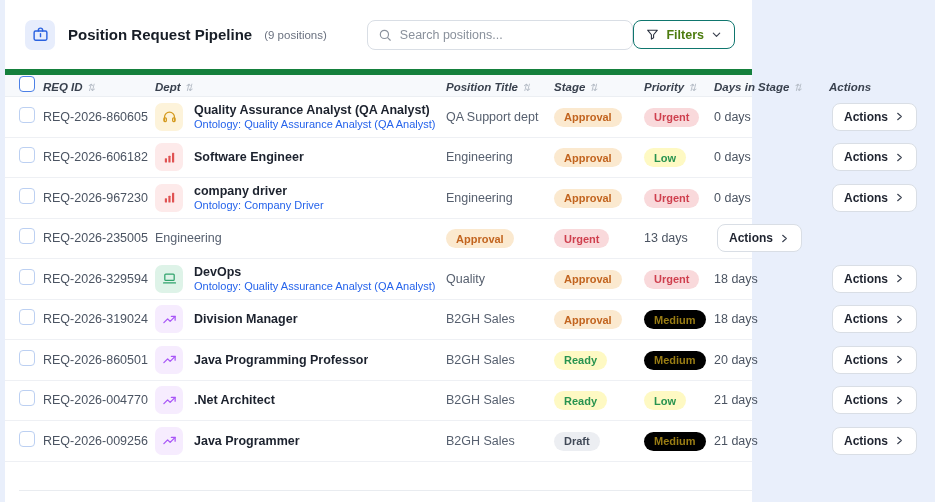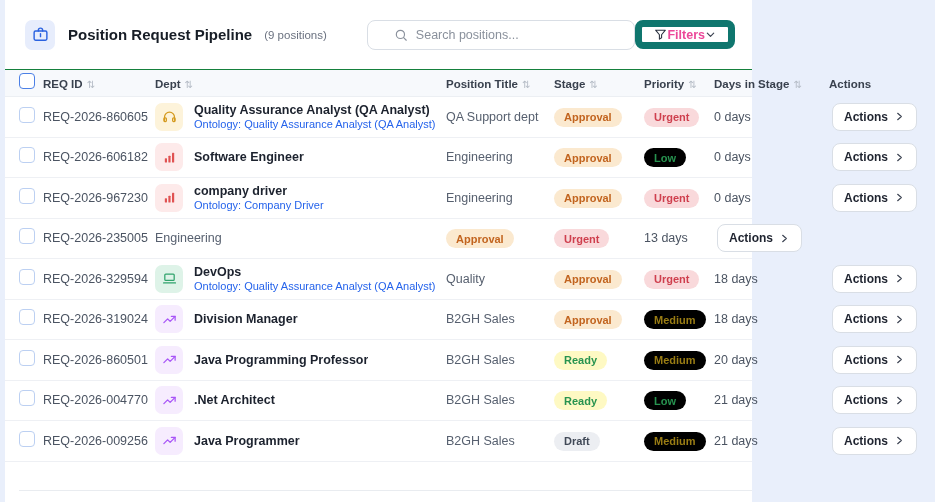--- a/index.html
+++ b/index.html
@@ -46,62 +46,63 @@
     white-space: nowrap;
   }
   .search {
     margin-left: 40px;
     width: 385px;
     height: 30px;
     border: 1px solid #d9dee5;
     border-radius: 8px;
     display: flex;
     align-items: center;
-    padding: 0 26px;
+    padding: 0 10px;
     background: #fff;
   }
   .search svg { width: 14px; height: 14px; color: #8a919c; flex: 0 0 auto; }
   .search input {
     border: none; outline: none;
     font-family: "Liberation Sans", sans-serif;
     font-size: 12.5px;
     color: #374151;
     margin-left: 8px;
     width: 100%;
     background: transparent;
   }
   .search input::placeholder { color: #8a919c; }
   .filters-btn {
     margin-left: auto;
     height: 29px;
     padding: 0 12px;
     background: #fff;
-    border: 7px solid #0f766e;
+    border: 1px solid #0f766e;
     border-radius: 8px;
-    display: flex; align-items: center; 
+    display: flex; align-items: center; gap: 7px;
     font-family: "Liberation Sans", sans-serif;
     font-size: 12.5px;
     font-weight: 600;
-    color: #ec4899;
+    color: #4d7c0f;
     cursor: pointer;
   }
   .filters-btn svg { width: 13px; height: 13px; color: #2b3240; }
   .filters-btn svg.chev { width: 11px; height: 11px; color: #3a4150; }
   
   .grid-row {
     display: grid;
     grid-template-columns: 28px 112px 291px 108px 90px 70px 115px 1fr;
     align-items: center;
     padding: 0 10px;
   }
   .thead {
     height: 28px;
     background: #f7f9fc;
-    border-top: 1px solid #15803d;
+    border-top: 6px solid #15803d;
     border-bottom: 1px solid #eceff3;
+    font-style: italic;
   }
   .th-label {
     font-size: 11.5px;
     font-weight: 700;
     color: #39414e;
     white-space: nowrap;
   }
   .th { cursor: pointer; }
   .sort {
     font-size: 10px;
@@ -164,21 +165,21 @@
     font-size: 11px;
     font-weight: 600;
     padding: 3.5px 10px;
     border-radius: 10px;
     white-space: nowrap;
   }
   .b-approval { background: #fbe9cf; color: #c2641f; }
   .b-ready    { background: #fef9c3; color: #27934f; }
   .b-draft    { background: #eceef2; color: #414957; }
   .b-urgent   { background: #f9d9db; color: #cf3f4e; }
-  .b-low      { background: #000000; color: #27934f; }
+  .b-low      { background: #fef9c3; color: #27934f; }
   .b-medium   { background: #000000; color: #9a7d14; }
   .actions-btn {
     height: 28px;
     padding: 0 11px;
     background: #fff;
     border: 1px solid #d9dee5;
     border-radius: 8px;
     display: inline-flex;
     align-items: center;
     gap: 6px;

